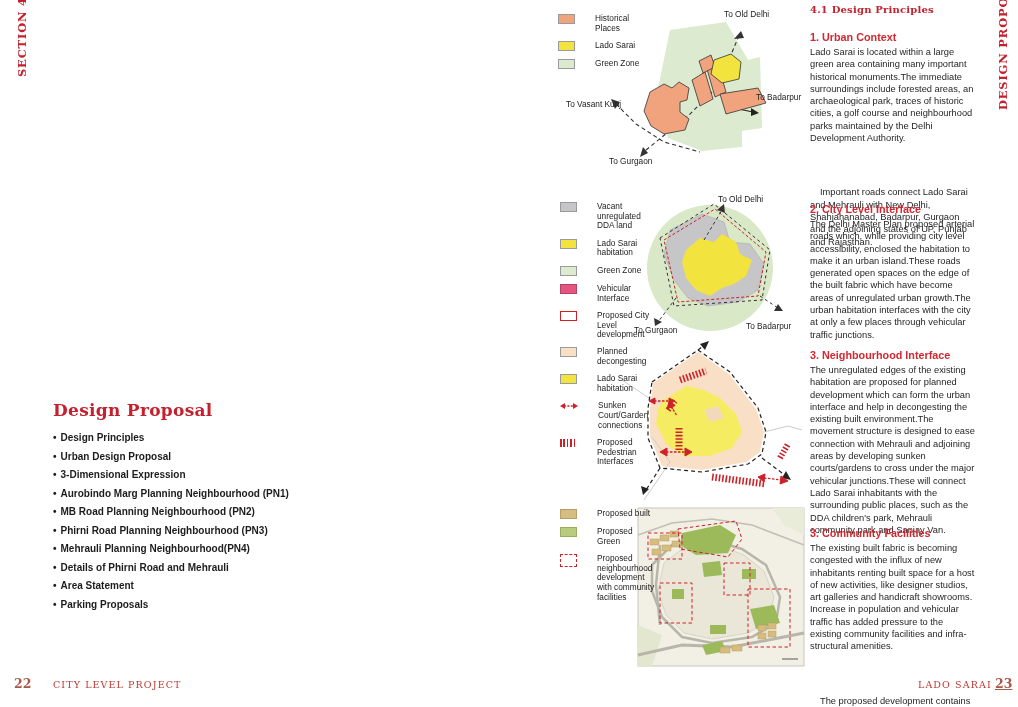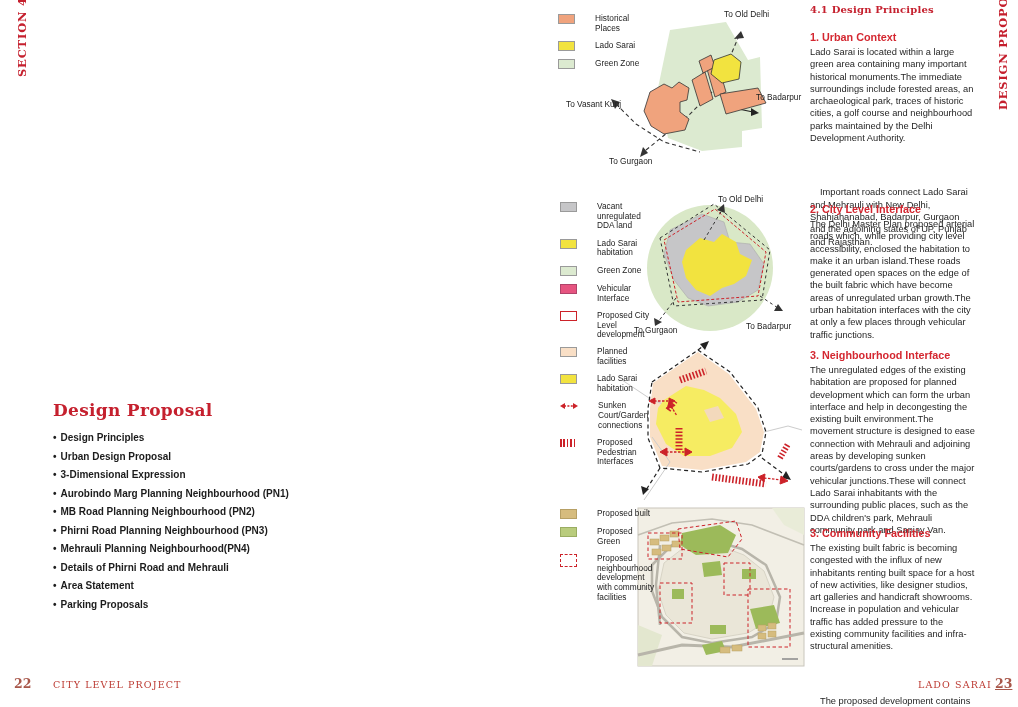--- a/index.html
+++ b/index.html
@@ -245,21 +245,21 @@
     </div>
     <div class="lg-item">
       <span class="sw sw-outline-red"></span>
       <span class="lg-label">Proposed City Level development</span>
     </div>
   </div>
 
   <div class="legend lg-3">
     <div class="lg-item">
       <span class="sw" style="background:#f9dfc6;"></span>
-      <span class="lg-label">Planned facilities</span>
+      <span class="lg-label">Planned decongesting</span>
     </div>
     <div class="lg-item">
       <span class="sw sw-yellow"></span>
       <span class="lg-label">Lado Sarai habitation</span>
     </div>
     <div class="lg-item">
       <svg class="sw-svg" viewBox="0 0 18 10">
         <line x1="4" y1="5" x2="14" y2="5" stroke="#cc2229" stroke-width="1.4" stroke-dasharray="2,1.4"></line>
         <polygon points="0,5 5,2 5,8" fill="#cc2229"></polygon>
           <polygon points="18,5 13,2 13,8" fill="#cc2229"></polygon>

